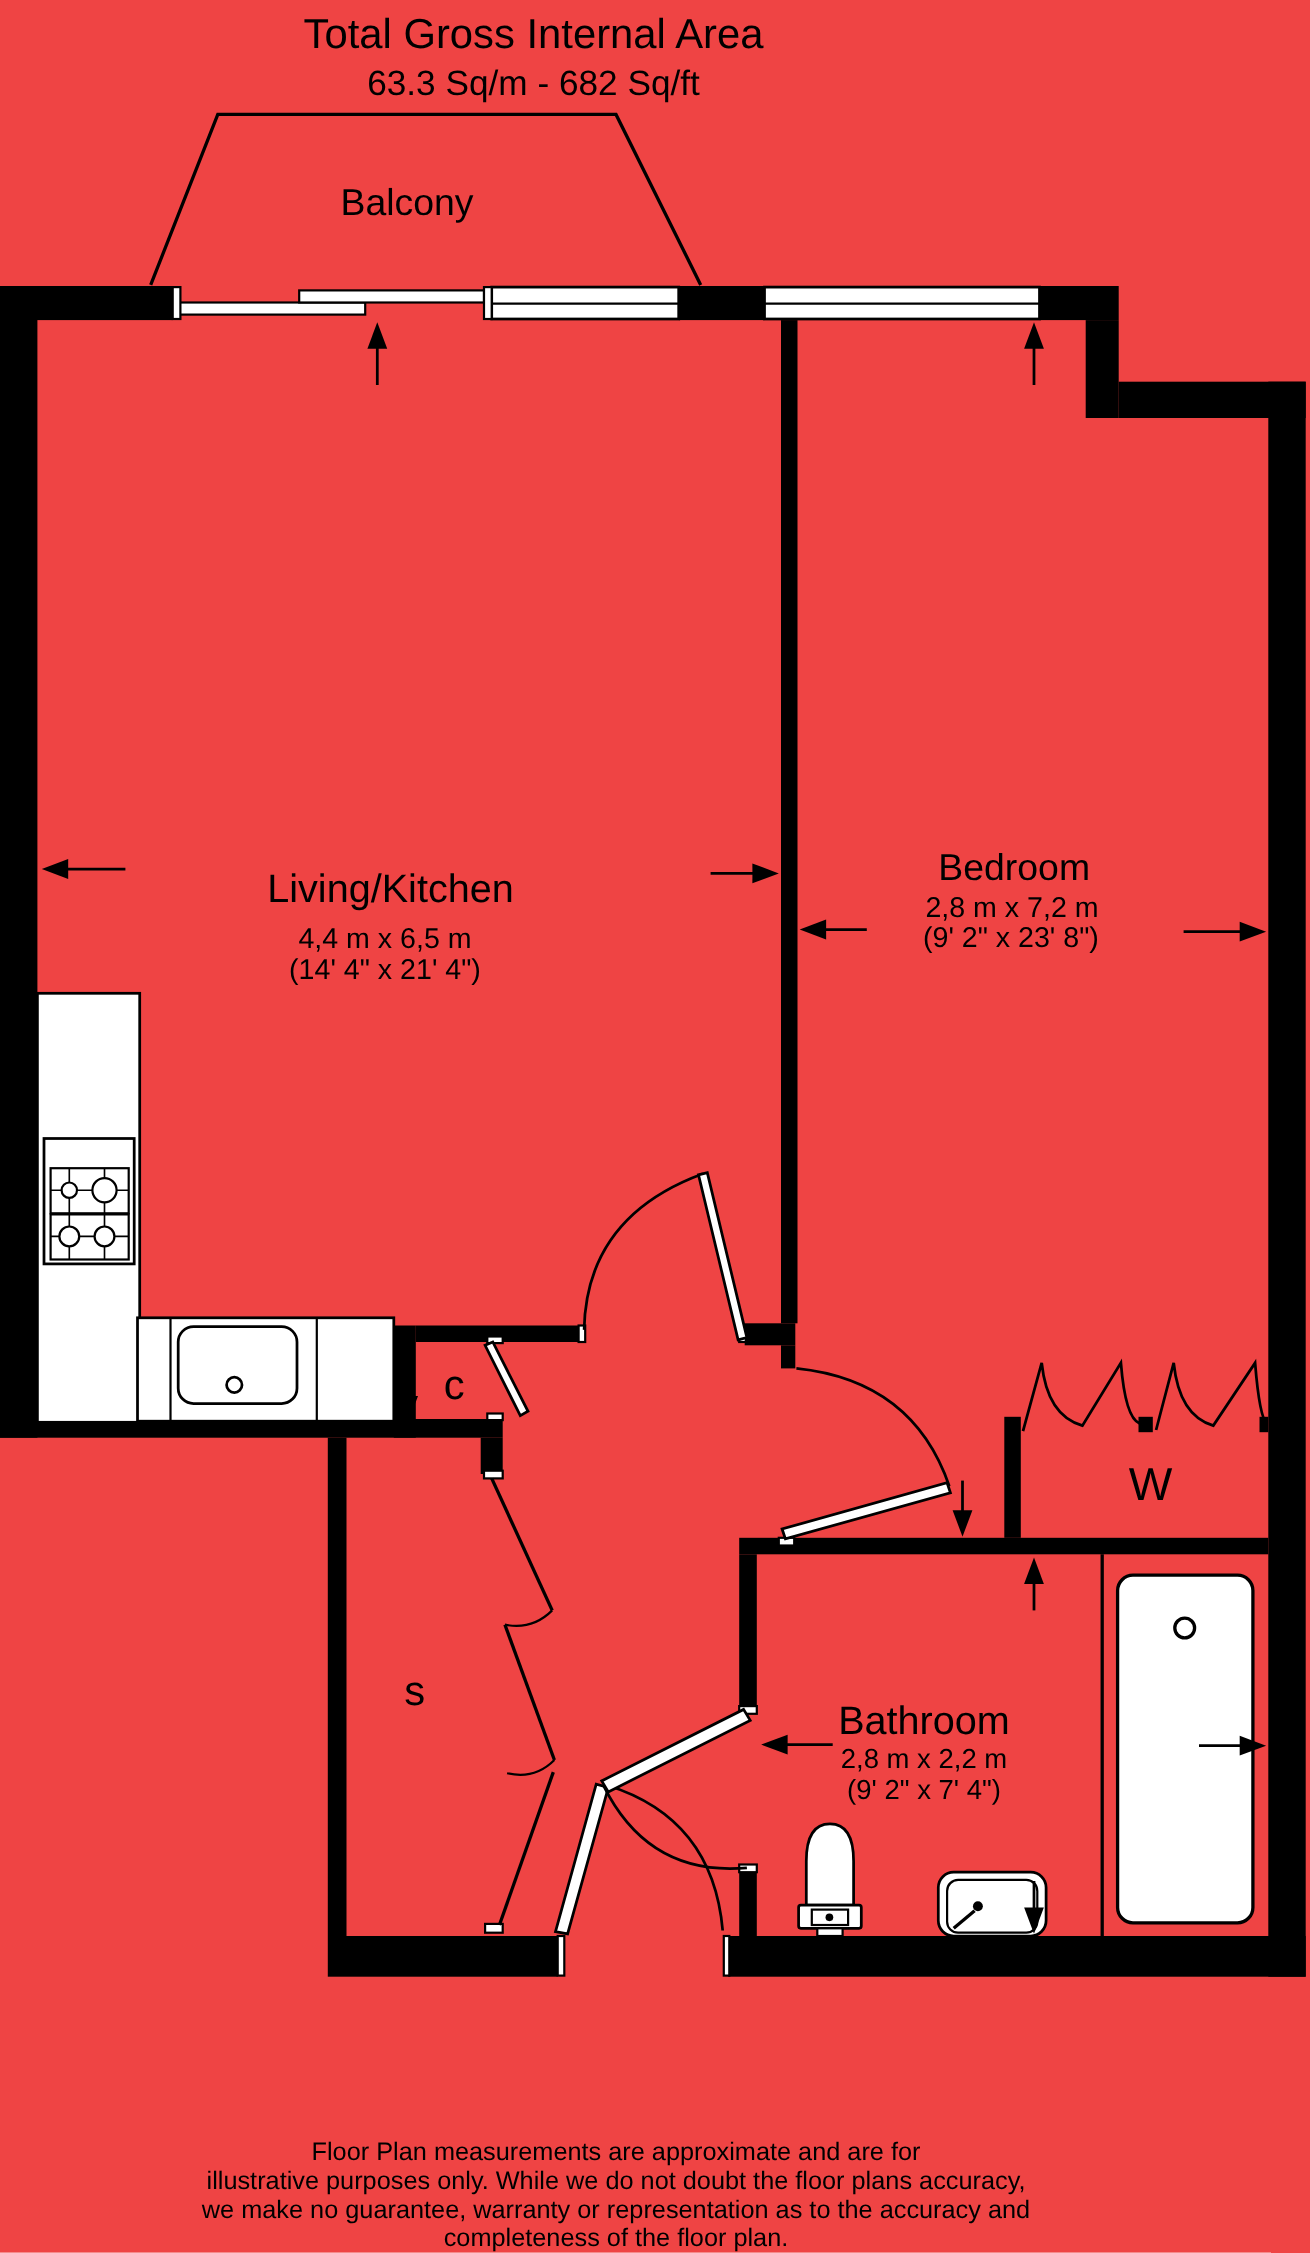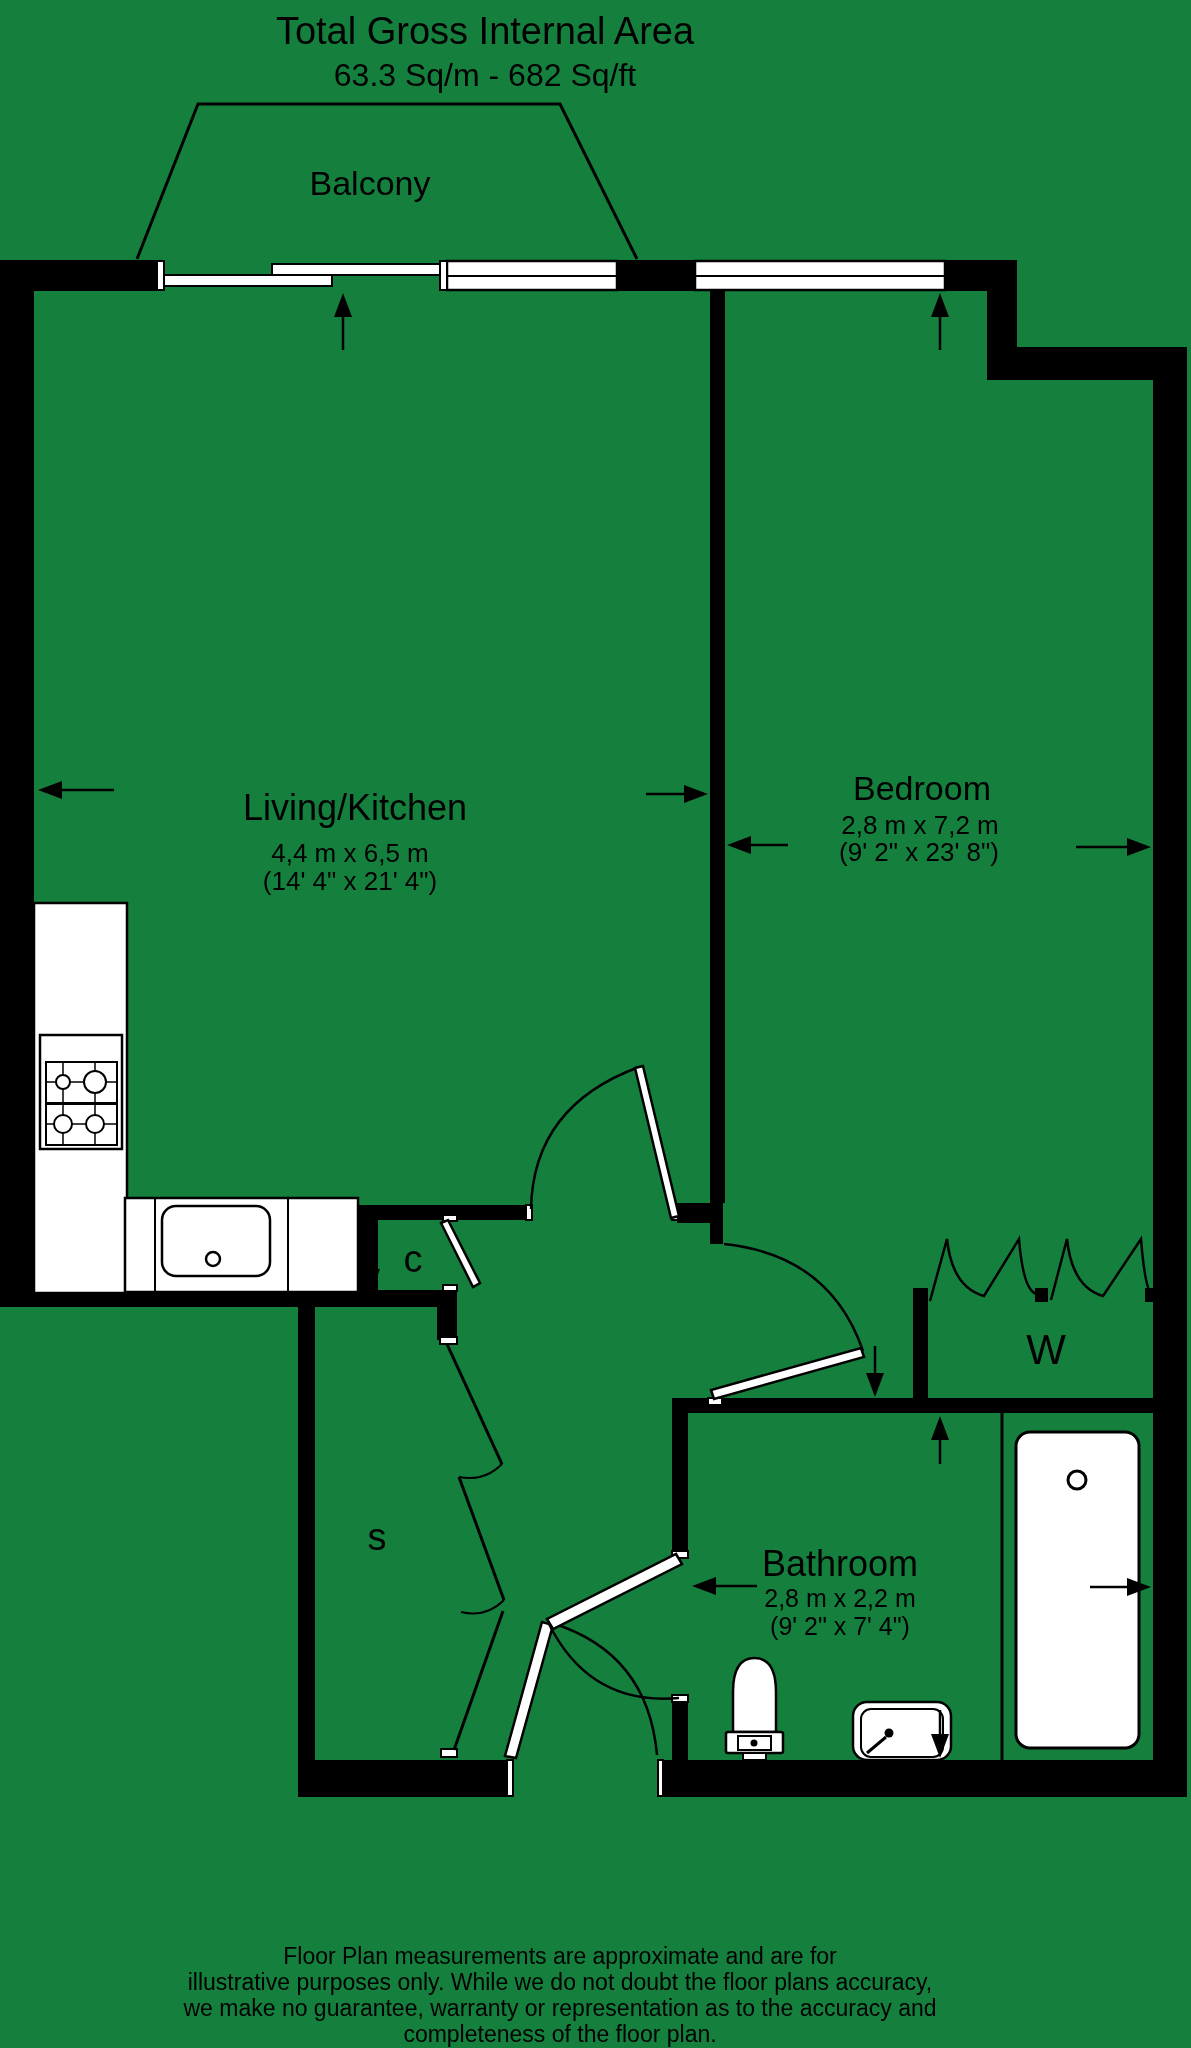--- a/index.html
+++ b/index.html
@@ -1,16 +1,16 @@
 <!DOCTYPE html>
 <html><head>
 <meta charset="utf-8">
 <style>
   html,body{margin:0;padding:0;background:#ffffff;}
-  .page{width:1191px;height:2048px;background:#15803d;position:relative;margin:0 auto;}
+  .page{width:1191px;height:2048px;background:#ef4444;position:relative;margin:0 auto;}
   svg{display:block;}
   svg text{font-family:"Liberation Sans","DejaVu Sans",sans-serif;fill:#000;}
   .t-title{font-size:38px;}
   .t-sub{font-size:32px;}
   .t-room{font-size:36px;}
   .t-room-sm{font-size:34px;}
   .t-dim{font-size:26px;}
   .t-dim-sm{font-size:25px;}
   .t-letter{font-size:38px;}
   .t-w{font-size:42px;}

